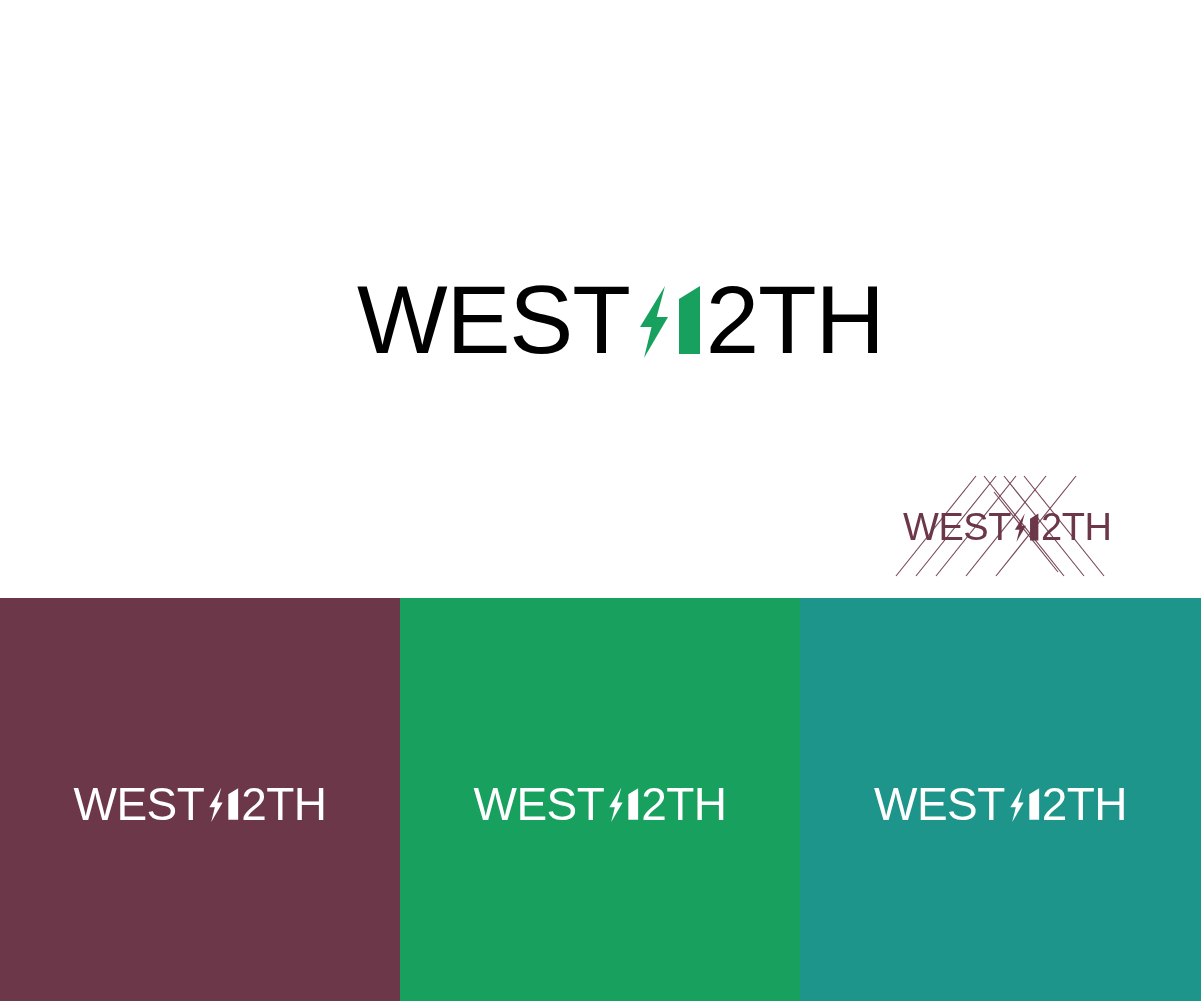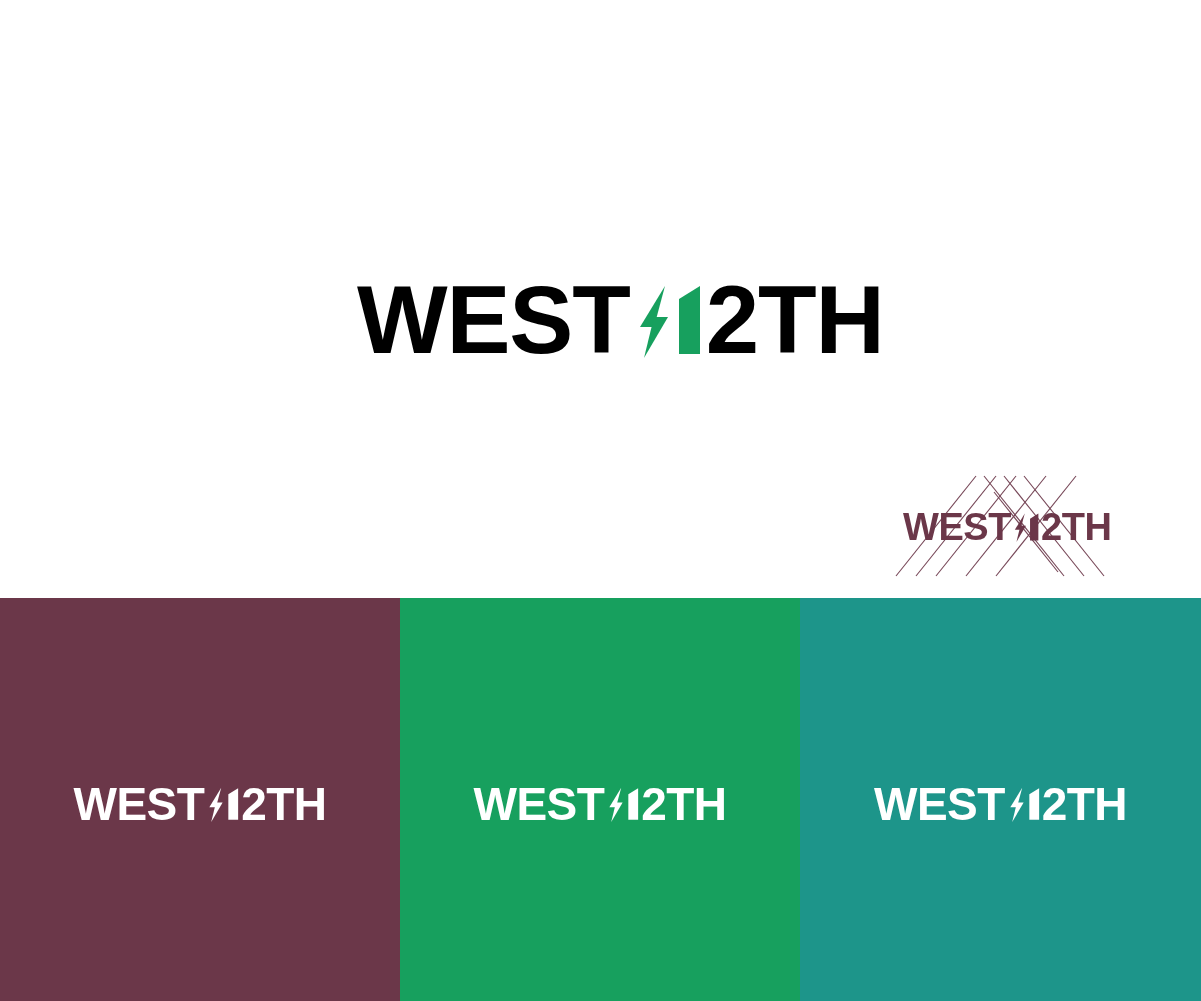--- a/index.html
+++ b/index.html
@@ -17,21 +17,21 @@
 
   
   .logo {
     display: flex;
     align-items: center;
     white-space: nowrap;
     line-height: 1;
   }
   .logo .word {
     font-family: "Liberation Sans", sans-serif;
-    font-weight: bold;
+    font-weight: normal;
     letter-spacing: -0.012em;
     display: inline-block;
   }
   
   .logo .word.num {
     letter-spacing: -0.012em;
   }
   
   .logo .bolt {
     display: inline-block;

